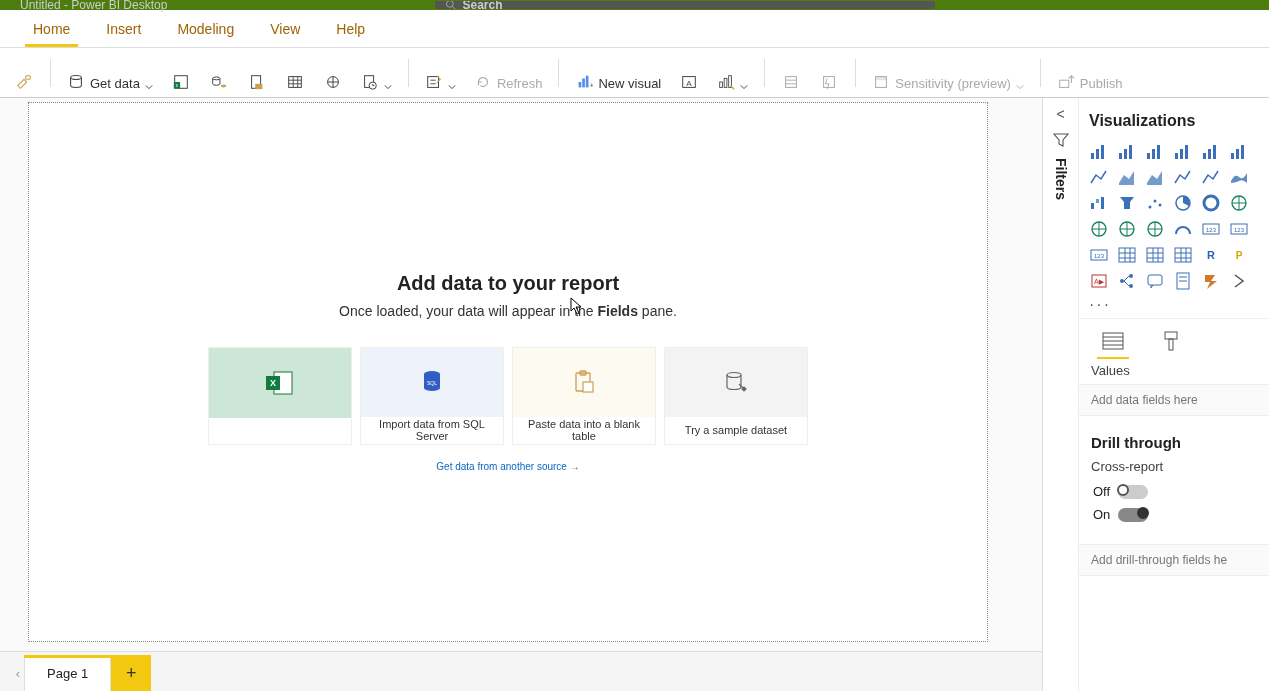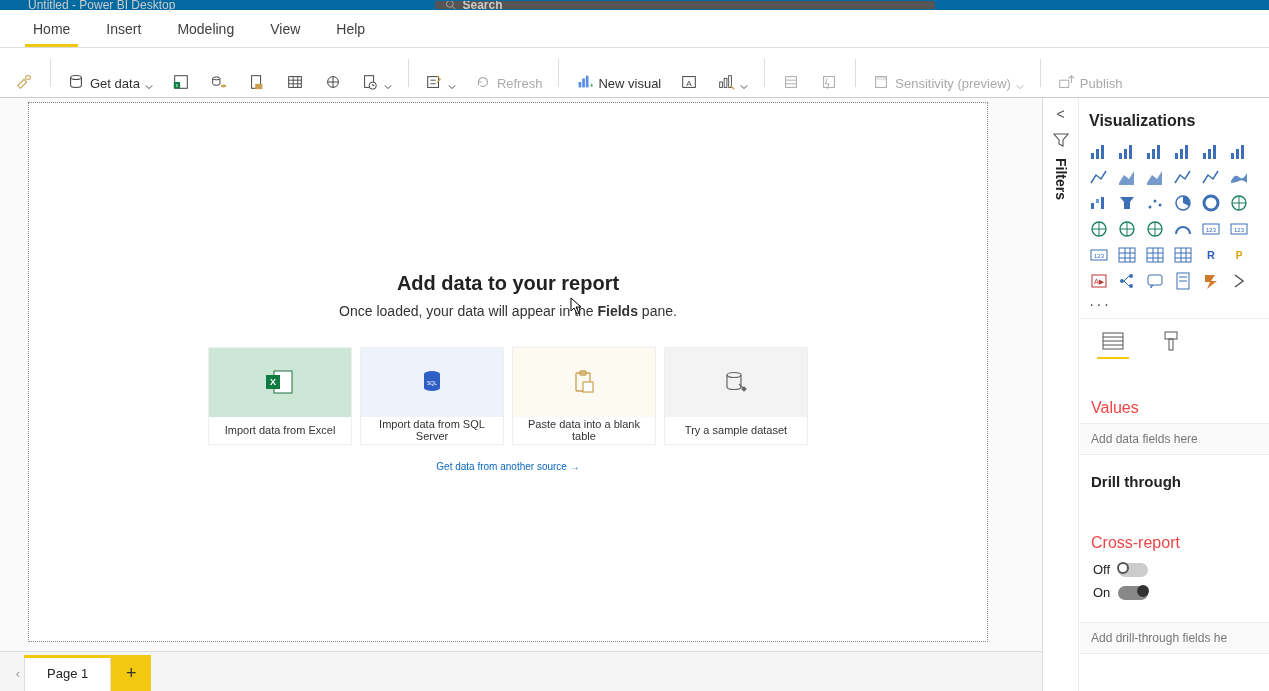--- a/index.html
+++ b/index.html
@@ -1,27 +1,27 @@
 <!DOCTYPE html>
 <html><head>
 <meta charset="utf-8">
 <style>
   * { box-sizing: border-box; margin: 0; padding: 0; }
   body { font-family: "Segoe UI", Arial, sans-serif; font-size: 13px; color: #222; background: #fff; overflow: hidden; width: 1269px; height: 691px; position: relative; }
 
   
-  .titlebar { height: 10px; background: #0369a1; display: flex; align-items: center; color: #ccc; font-size: 12px; padding: 0 28px; }
+  .titlebar { height: 10px; background: #4d7c0f; display: flex; align-items: center; color: #ccc; font-size: 12px; padding: 0 20px; }
   .titlebar .left { flex: 0 0 250px; }
   .titlebar .center { flex: 1; display: flex; justify-content: center; }
   .titlebar .search { width: 500px; height: 8px; background: #555; border-radius: 2px; display: flex; align-items: center; padding: 0 10px; color: #ccc; overflow:hidden;font-weight:bold;}
   .search-icon-svg { width: 12px; height: 12px; margin-right: 6px; opacity: .7; }
 
   
   .tabs { height: 38px; display: flex; align-items: center; border-bottom: 1px solid #ddd; padding-left: 15px; gap: 0; }
-  .tab { padding: 0 18px; height: 36px; display: flex; align-items: center; color: #404040; cursor: pointer; font-size: 14px; }
+  .tab { padding: 0 18px; height: 36px; display: flex; align-items: center; color: #a16207; cursor: pointer; font-size: 14px; }
   .tab.active { position: relative; font-weight: 400; }
   .tab.active::after { content: ""; position: absolute; bottom: 0; left: 10px; right: 10px; height: 3px; background: #f2c811; }
 
   
   .ribbon { height: 50px; display: flex; align-items: center; border-bottom: 1px solid #ccc; padding: 0 8px; gap: 6px; }
   .rbtn { height: 36px; min-width: 32px; display: flex; align-items: flex-end; justify-content: center; padding: 0 6px; cursor: pointer; border-radius: 2px; gap: 5px; color: #333; }
   .rbtn.disabled { color: #aaa; }
   .rbtn svg { width: 18px; height: 18px; }
   .rbtn .caret { width: 8px; height: 8px; }
   .vsep { width: 1px; height: 28px; background: #ddd; margin: 0 4px; }
@@ -60,21 +60,21 @@
 
   .vizpane { width: 190px; padding: 8px 0 0 0; overflow: hidden; display:flex; flex-direction:column;}
   .vizpane h2 { font-size: 16px; font-weight: 600; padding: 6px 10px 10px; }
   .vizgrid { display: grid; grid-template-columns: repeat(6, 24px); gap: 4px 4px; padding: 0 6px 6px 8px; }
   .vizcell { width: 24px; height: 22px; display: flex; align-items: center; justify-content: center; cursor: pointer; }
   .vizcell svg { width: 20px; height: 20px; }
   .vizmore { padding: 2px 10px 8px; color: #555; font-size: 16px; line-height:10px; letter-spacing:2px;}
   .vizmode { display: flex; gap: 30px; padding: 10px 20px 4px; border-top: 1px solid #eee;}
   .vizmode .modebtn { width:28px; height:24px; display:flex; align-items:center; justify-content:center; cursor:pointer; position:relative;}
   .vizmode .modebtn.active::after { content:""; position:absolute; bottom:-6px; left:-2px; right:-2px; height:2px; background:#f2c811;}
-  .sectitle { font-size: 16px; color: #ef4444; padding: 6px 12px 6px; margin-top: 36px; }
+  .sectitle { font-size: 13px; color: #404040; padding: 6px 12px 6px; }
   .dropzone { margin: 0 0 8px 0; padding: 8px 12px; color: #777; font-size: 12px; background:#fafafa; border-top:1px solid #eee; border-bottom:1px solid #eee;}
   .drillh { font-size: 15px; font-weight: 600; padding: 10px 12px 6px; }
   .switchrow { display: flex; align-items: center; gap: 8px; padding: 4px 14px; font-size: 13px; }
   .switch { width: 30px; height: 14px; border-radius: 8px; background: #999; position: relative; }
   .switch .knob { width: 12px; height: 12px; border-radius: 50%; background: #fff; border: 2px solid #555; position: absolute; top: -1px; }
   .switch.off .knob { left: -1px; background:#fff; }
   .switch.on .knob { right: -1px; background:#333; border-color:#333;}
   .switch.on { background:#888;}
   .switch.off { background:#ccc;}
 
@@ -263,21 +263,20 @@
           </svg>
         <div class="cards">
           <div class="card excel">
             <div class="ico">
                 <svg width="28" height="26" viewBox="0 0 28 26">
                   <rect x="8" y="2" width="18" height="22" fill="#fff" stroke="#1e6f42" stroke-width="1"></rect>
                   <rect x="0" y="6" width="14" height="14" fill="#107c41"></rect>
                   <text x="7" y="16" font-size="9" fill="#fff" text-anchor="middle" font-weight="bold">X</text>
                 </svg>
               </div>
-            <div class="lbl">Import data from Excel</div>
           </div>
           <div class="card sql">
             <div class="ico">
                 <svg width="22" height="24" viewBox="0 0 22 24">
                   <ellipse cx="11" cy="4" rx="8" ry="3" fill="#2f5fc4"></ellipse>
                   <path d="M3 4 V18 a8 3 0 0 0 16 0 V4" fill="#2f5fc4"></path>
                   <text x="11" y="15" font-size="5" fill="#fff" text-anchor="middle">SQL</text>
                 </svg>
               </div>
             <div class="lbl">Import data from SQL Server</div>

